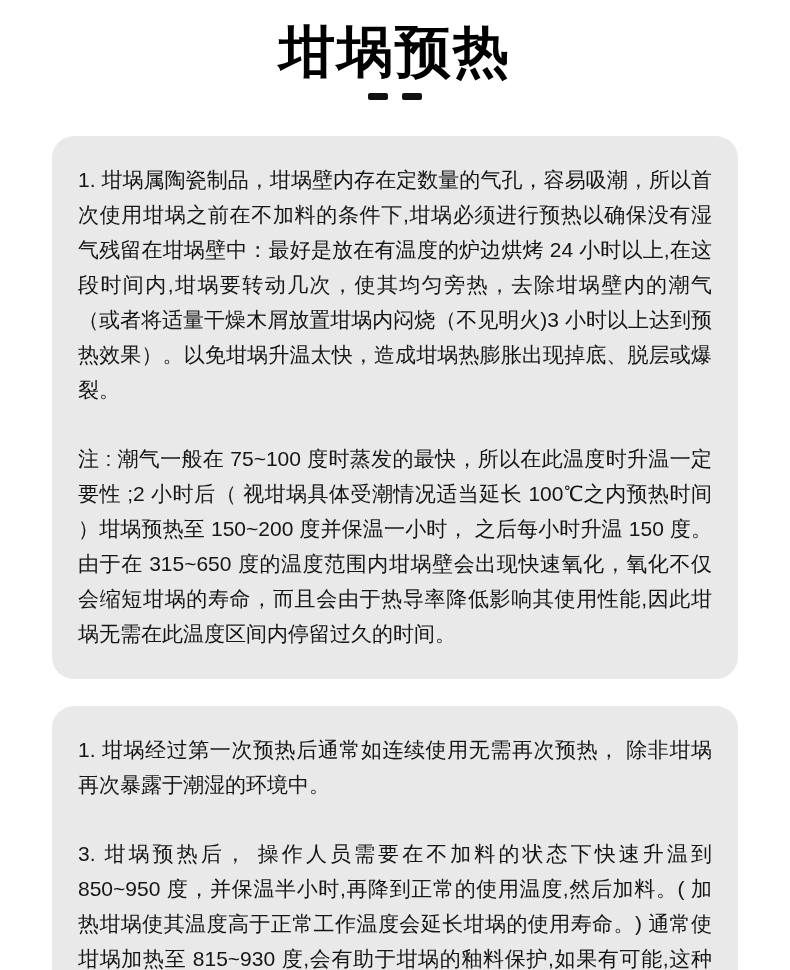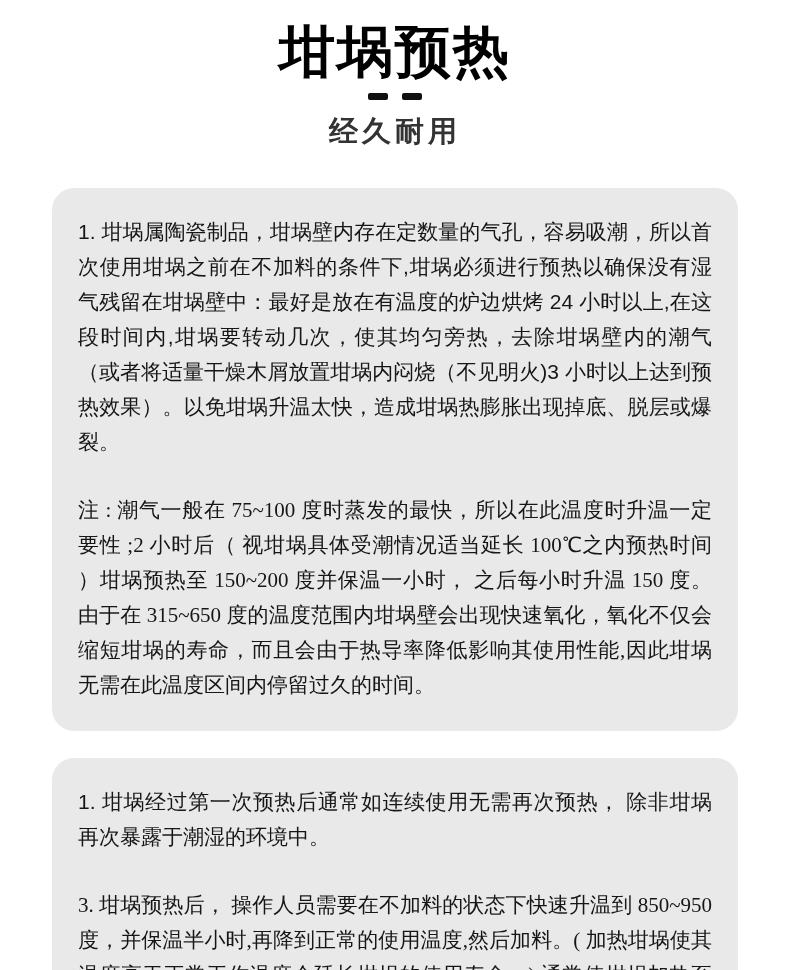--- a/index.html
+++ b/index.html
@@ -58,34 +58,33 @@
     background: #e9e9e9;
     border-radius: 22px;
     padding: 26px 26px 28px 26px;
     color: #161616;
     font-size: 21px;
     line-height: 35px;
     text-align: justify;
   }
   .card-1 { margin-top: 36px; }
   .card-2 { margin-top: 27px; }
-  .card p + p { margin-top: 34px; font-family: Liberation Serif, serif; }
+  .card p + p { margin-top: 34px; }
 </style>
 </head>
 <body>
 
 <div class="page">
 
   <div class="header">
     <h1 class="title">坩埚预热</h1>
     <div class="dashes">
       <span class="dash"></span>
       <span class="dash"></span>
     </div>
-    <h2 class="subtitle">经久耐用</h2>
   </div>
 
   <section class="card card-1">
     <p>1. 坩埚属陶瓷制品，坩埚壁内存在定数量的气孔，容易吸潮，所以首次使用坩埚之前在不加料的条件下,坩埚必须进行预热以确保没有湿气残留在坩埚壁中：最好是放在有温度的炉边烘烤 24 小时以上,在这段时间内,坩埚要转动几次，使其均匀旁热，去除坩埚壁内的潮气（或者将适量干燥木屑放置坩埚内闷烧（不见明火)3 小时以上达到预热效果）。以免坩埚升温太快，造成坩埚热膨胀出现掉底、脱层或爆裂。</p>
     <p>注 : 潮气一般在 75~100 度时蒸发的最快，所以在此温度时升温一定要性 ;2 小时后（ 视坩埚具体受潮情况适当延长 100℃之内预热时间 ）坩埚预热至 150~200 度并保温一小时， 之后每小时升温 150 度。由于在 315~650 度的温度范围内坩埚壁会出现快速氧化，氧化不仅会缩短坩埚的寿命，而且会由于热导率降低影响其使用性能,因此坩埚无需在此温度区间内停留过久的时间。</p>
   </section>
 
   <section class="card card-2">
     <p>1. 坩埚经过第一次预热后通常如连续使用无需再次预热， 除非坩埚再次暴露于潮湿的环境中。</p>
     <p>3. 坩埚预热后， 操作人员需要在不加料的状态下快速升温到 850~950 度，并保温半小时,再降到正常的使用温度,然后加料。( 加热坩埚使其温度高于正常工作温度会延长坩埚的使用寿命。) 通常使坩埚加热至 815~930 度,会有助于坩埚的釉料保护,如果有可能,这种高温加热可以每周都进行一次。</p>

